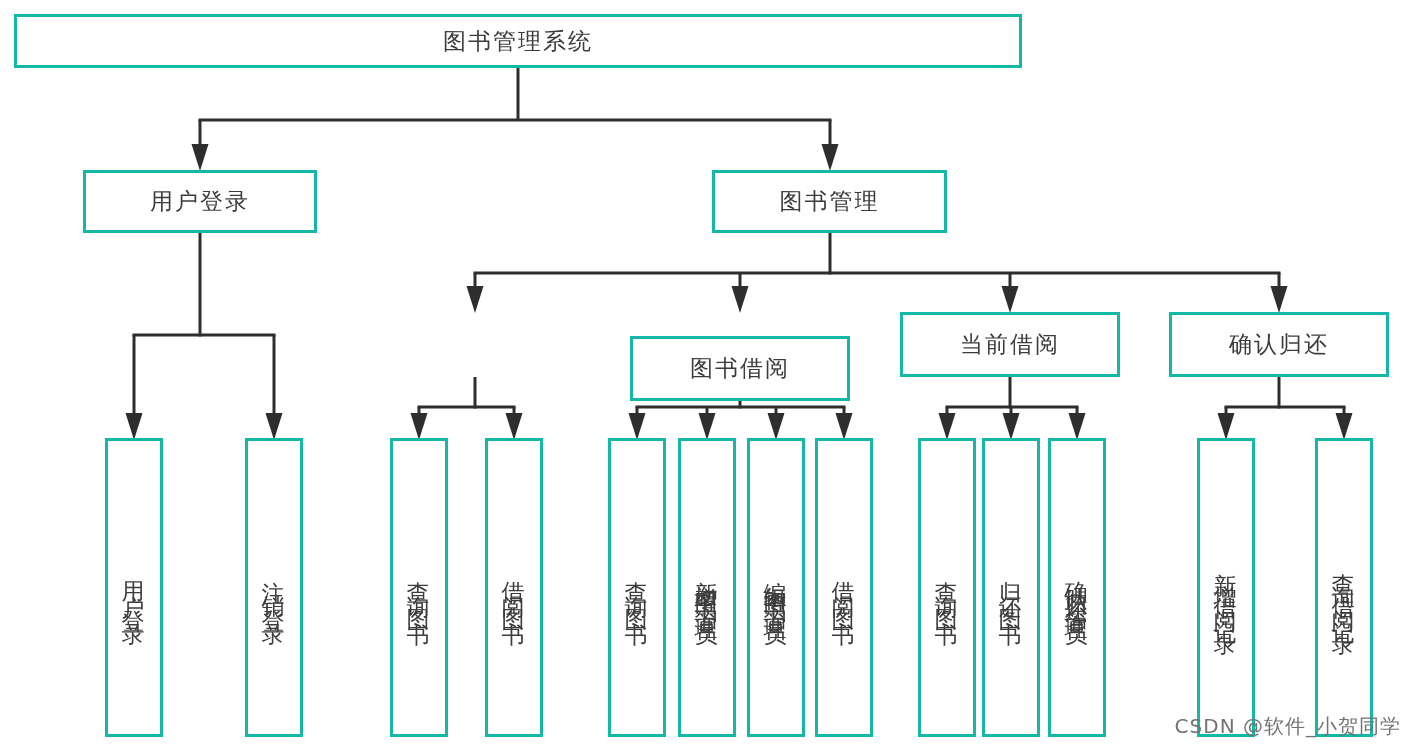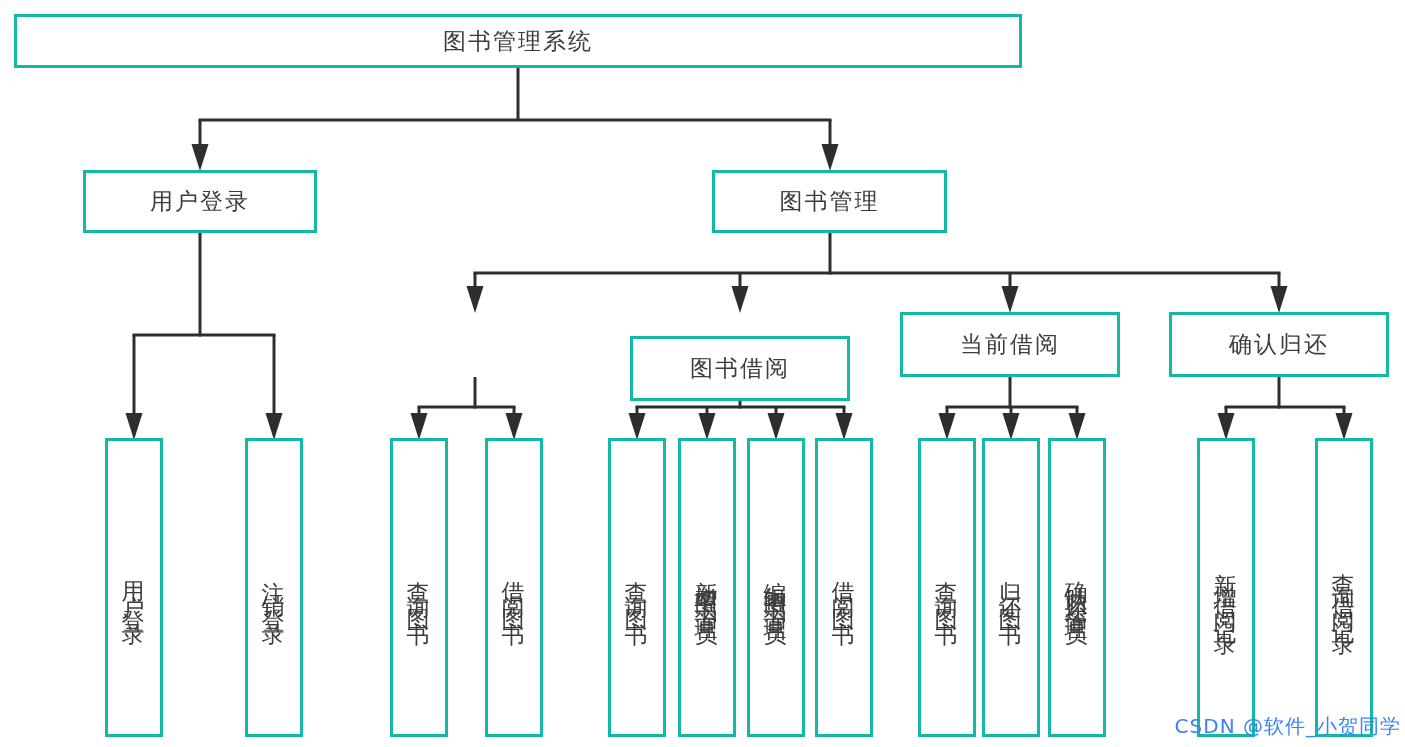--- a/index.html
+++ b/index.html
@@ -43,21 +43,21 @@
   .leaf.long {
     letter-spacing: 6px;
     padding-top: 4px;
   }
   .watermark {
     position: absolute;
     top: 713px;
     right: 4px;
     font-size: 20px;
     letter-spacing: 1px;
-    color: #3b82f6;
+    color: #737373;
     white-space: nowrap;
   }
 </style>
 </head>
 <body>
 
 <div class="canvas">
 
   <svg class="connectors" viewBox="0 0 1405 747" xmlns="http://www.w3.org/2000/svg">
     <g stroke="#2e2e2e" stroke-width="3" fill="none">

